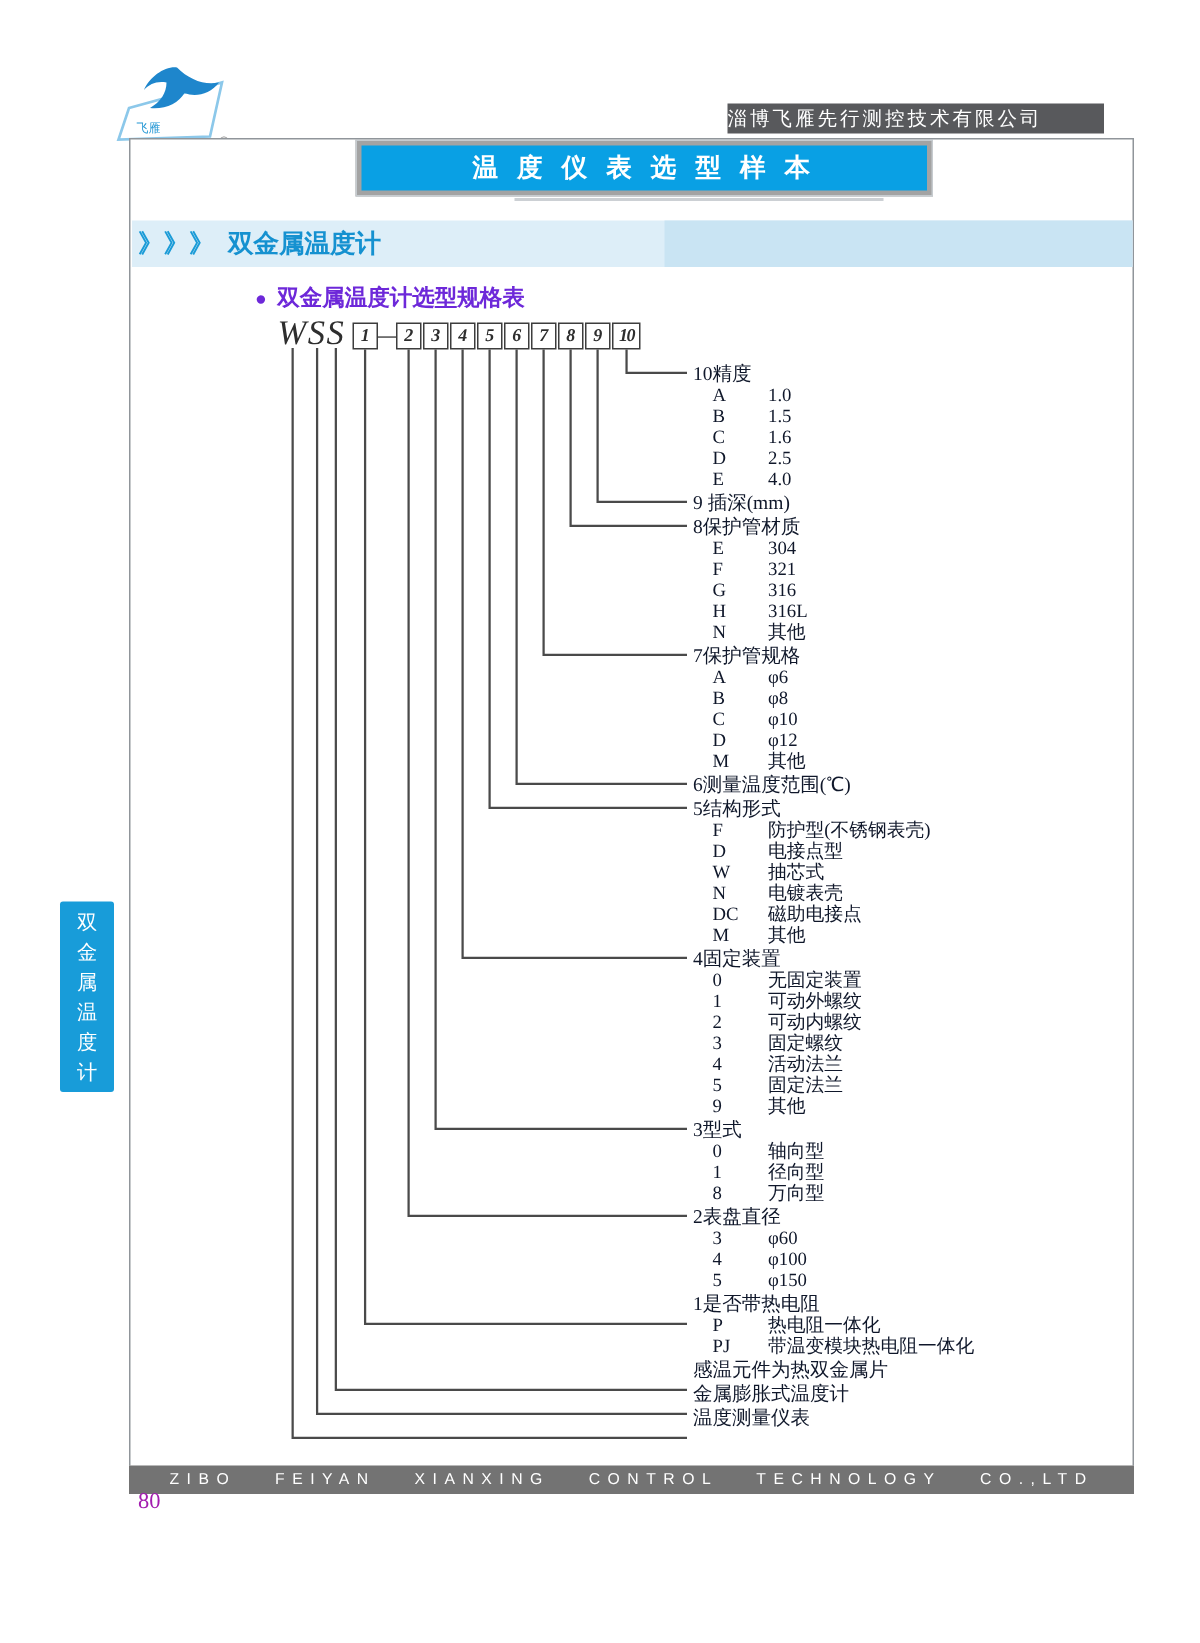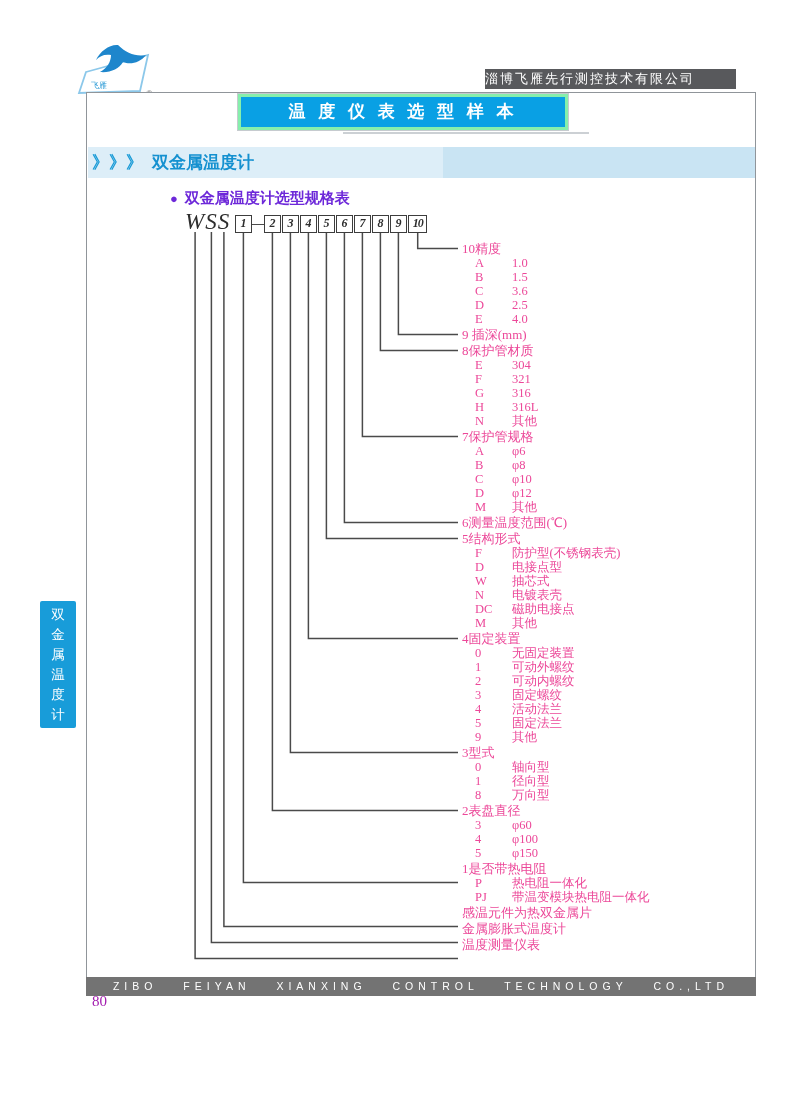--- a/index.html
+++ b/index.html
@@ -10,21 +10,21 @@
 
   
   #logo { left:74px; top:42px; }
   #company-bar { left:485px; top:69px; width:251px; height:20px; background:#58595c;
                  color:#fff; font-size:13px; letter-spacing:2px; text-align:left; line-height:20px; }
 
   
   #content-box { left:86px; top:92px; width:670px; height:885px;
                  border:1px solid #90959a; border-bottom:none; background:#fff; }
 
-  #title-frame { left:237px; top:93px; width:332px; height:38px; background:#86efac;
+  #title-frame { left:237px; top:93px; width:385px; height:38px; background:#a3a3a3;
                  border:1px solid #c6cbcf; padding:3px; z-index:3; }
   #title-bar   { width:100%; height:100%; background:#09a0e4; color:#fff; font-weight:bold;
                  font-size:17px; letter-spacing:4px; text-align:center; line-height:30px; }
   #title-underline { left:343px; top:132px; width:246px; height:2px; background:#ccd0d4; }
 
   #section-bar { left:88px; top:147px; width:667px; height:31px; background:#ddeef8; }
   #section-right { position:absolute; right:0; top:0; width:312px; height:31px; background:#c9e4f3; }
   #section-text { position:relative; padding-left:4px; line-height:31px; color:#1591d0;
                   font-weight:bold; font-size:17px; z-index:1; }
   #section-text .arrows { margin-right:9px; color:#1a9bd7; font-weight:bold; }
@@ -40,21 +40,21 @@
                background:#fff; font-family:"Liberation Serif", serif; font-style:italic;
                font-weight:bold; font-size:12px; text-align:center; line-height:15px;
                color:#2e2e2e; margin-right:1.5px; }
   .code-box.first { margin-left:5px; margin-right:0; }
   .code-box.wide  { width:19px; letter-spacing:-1px;text-align:center; }
   .code-dash { width:11px; text-align:center; font-size:13px; line-height:18px;
                color:#333; margin-right:1.5px; display:inline-block; }
 
   
   #branch-col { position:absolute; left:462px; top:241px; width:296px;
-                font-family:"Liberation Serif", serif; color:#ec4899; }
+                font-family:"Liberation Serif", serif; color:#0f172a; }
   .branch { margin-bottom:1px; }
   .branch-label { font-size:13px; line-height:15px; white-space:nowrap; }
   .branch-item  { font-size:12.5px; line-height:14px; padding-left:13px; white-space:nowrap; }
   .item-code { display:inline-block; min-width:37px; }
 
   
   #connectors { position:absolute; left:0; top:0; pointer-events:none; z-index:1; }
   #connectors path { stroke:#4a4a4a; stroke-width:1.5; fill:none; }
 
   
@@ -131,21 +131,21 @@
       <path d="M 223.9 232.0 V 926.5 H 458"></path>
       <path d="M 211.4 232.0 V 942.5 H 458"></path>
       <path d="M 195.1 232.0 V 958.5 H 458"></path>
     </svg>
 
   <div id="branch-col">
       <div class="branch">
         <div class="branch-label">10精度</div>
         <div class="branch-item"><span class="item-code">A</span><span class="item-value">1.0</span></div>
         <div class="branch-item"><span class="item-code">B</span><span class="item-value">1.5</span></div>
-        <div class="branch-item"><span class="item-code">C</span><span class="item-value">3.6</span></div>
+        <div class="branch-item"><span class="item-code">C</span><span class="item-value">1.6</span></div>
         <div class="branch-item"><span class="item-code">D</span><span class="item-value">2.5</span></div>
         <div class="branch-item"><span class="item-code">E</span><span class="item-value">4.0</span></div>
       </div>
       <div class="branch">
         <div class="branch-label">9 插深(mm)</div>
       </div>
       <div class="branch">
         <div class="branch-label">8保护管材质</div>
         <div class="branch-item"><span class="item-code">E</span><span class="item-value">304</span></div>
         <div class="branch-item"><span class="item-code">F</span><span class="item-value">321</span></div>

